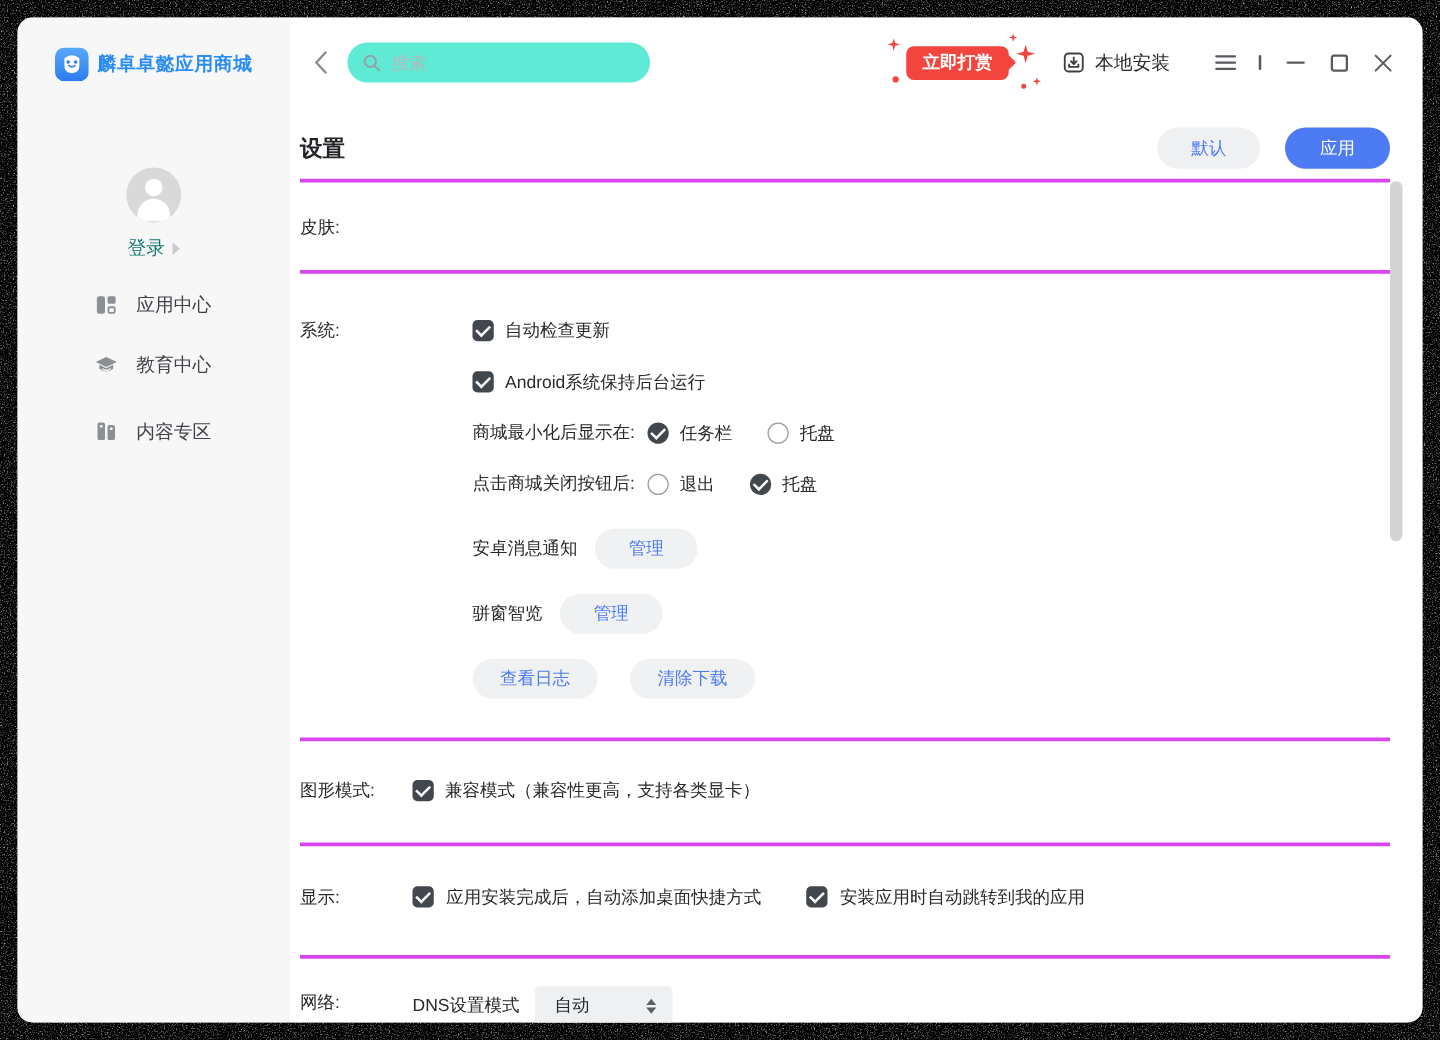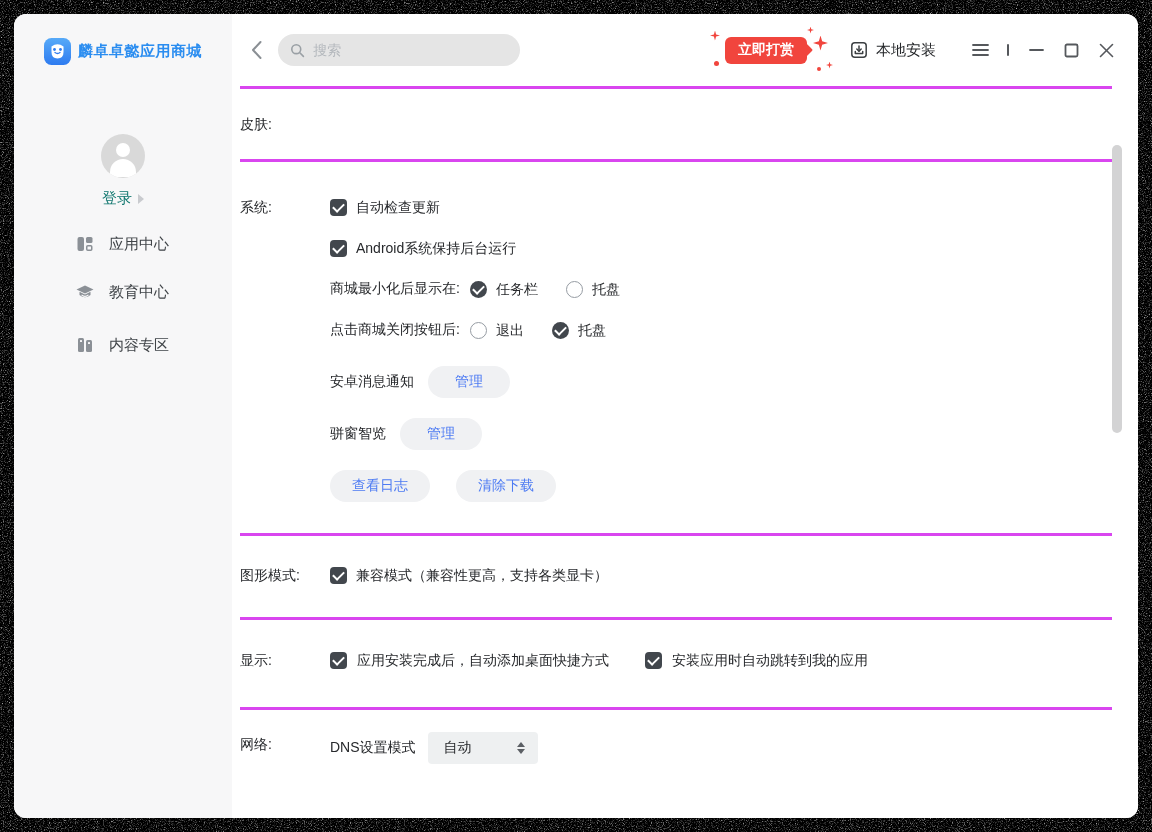--- a/index.html
+++ b/index.html
@@ -29,21 +29,21 @@
   .nav { position:absolute; top:206px; left:0; width:218px; }
   .nav-item { display:flex; align-items:center; gap:14px; height:48px; padding-left:61px;
               font-size:15px; color:#3f4347; cursor:pointer; }
   .nav-item:last-child { margin-top:5px; }
   .nav-item svg { flex-shrink:0; }
 
   
   .main { position:absolute; left:218px; top:0; right:0; bottom:0; background:#fff; }
   .topbar { height:72px; display:flex; align-items:center; padding:0 22px 0 13px; }
   .back-btn { width:22px; height:22px; display:flex; align-items:center; justify-content:center; cursor:pointer; }
-  .search { width:242px; height:32px; background:#e5e5e5; border-radius:16px; display:flex;
+  .search { width:242px; height:32px; background:#5eead4; border-radius:16px; display:flex;
             align-items:center; padding:0 12px; margin-left:11px; gap:8px; }
   .search input { border:none; background:transparent; outline:none; font-size:14px; color:#333; width:100%; }
   .search input::placeholder { color:#b4b8bd; }
   .topbar-right { margin-left:auto; display:flex; align-items:center; }
 
   .badge-wrap { position:relative; margin:0 42px 0 20px; }
   .badge { position:relative; height:27px; background:#f1453d; color:#fff; font-size:14px; font-weight:bold;
            border-radius:6px; display:flex; align-items:center; padding:0 13px; cursor:pointer; }
   .badge::after { content:""; position:absolute; right:-4px; top:50%; transform:translateY(-50%) rotate(45deg);
                   width:9px; height:9px; background:#f1453d; border-radius:1px; }
@@ -70,21 +70,21 @@
   .hdr-buttons { margin-left:auto; display:flex; gap:20px; }
   .pill-btn { height:33px; border-radius:17px; background:#eff0f2; color:#4d7bf3; font-size:14px;
               border:none; cursor:pointer; font-family:inherit; }
   .btn-default { padding:0 27px; }
   .btn-apply { padding:0 28px; background:#4d7bf3; color:#fff; }
 
   .section { border-top:3px solid #d946ef; display:flex; }
   .sec-label { width:90px; flex-shrink:0; font-size:14px; color:#27292c; line-height:24px; }
   .sec-body { flex:1; font-size:14px; color:#27292c; }
   .sec-skin { padding:23px 0; }
-  .sec-system { padding:33px 0 31px; }
+  .sec-system { padding:33px 0 31px;gap:48px; }
   .sec-graphics { padding:27px 0 30px; }
   .sec-display { padding:28px 0 35px; }
   .sec-network { padding:22px 0 30px; }
 
   .row { display:flex; align-items:center; }
   .row + .row { margin-top:17px; }
   .row.gap-lg { margin-top:24px; }
   .row.pill-row { height:32px; }
   .row.pill-row + .row.pill-row { margin-top:20px; }
 
@@ -256,20 +256,27 @@
               <line x1="1.5" y1="1.5" x2="13.5" y2="13.5" stroke="#55585c" stroke-width="1.6" stroke-linecap="round"></line>
               <line x1="13.5" y1="1.5" x2="1.5" y2="13.5" stroke="#55585c" stroke-width="1.6" stroke-linecap="round"></line>
             </svg>
           </div>
         </div>
       </div>
     </div>
 
     <div class="content">
 
+      <div class="page-header">
+        <span class="page-title">设置</span>
+        <div class="hdr-buttons">
+          <button class="pill-btn btn-default">默认</button>
+          <button class="pill-btn btn-apply">应用</button>
+        </div>
+      </div>
 
       <div class="section sec-skin">
         <div class="sec-label">皮肤:</div>
       </div>
 
       <div class="section sec-system">
         <div class="sec-label">系统:</div>
         <div class="sec-body">
           <div class="row">
             <div class="opt">

